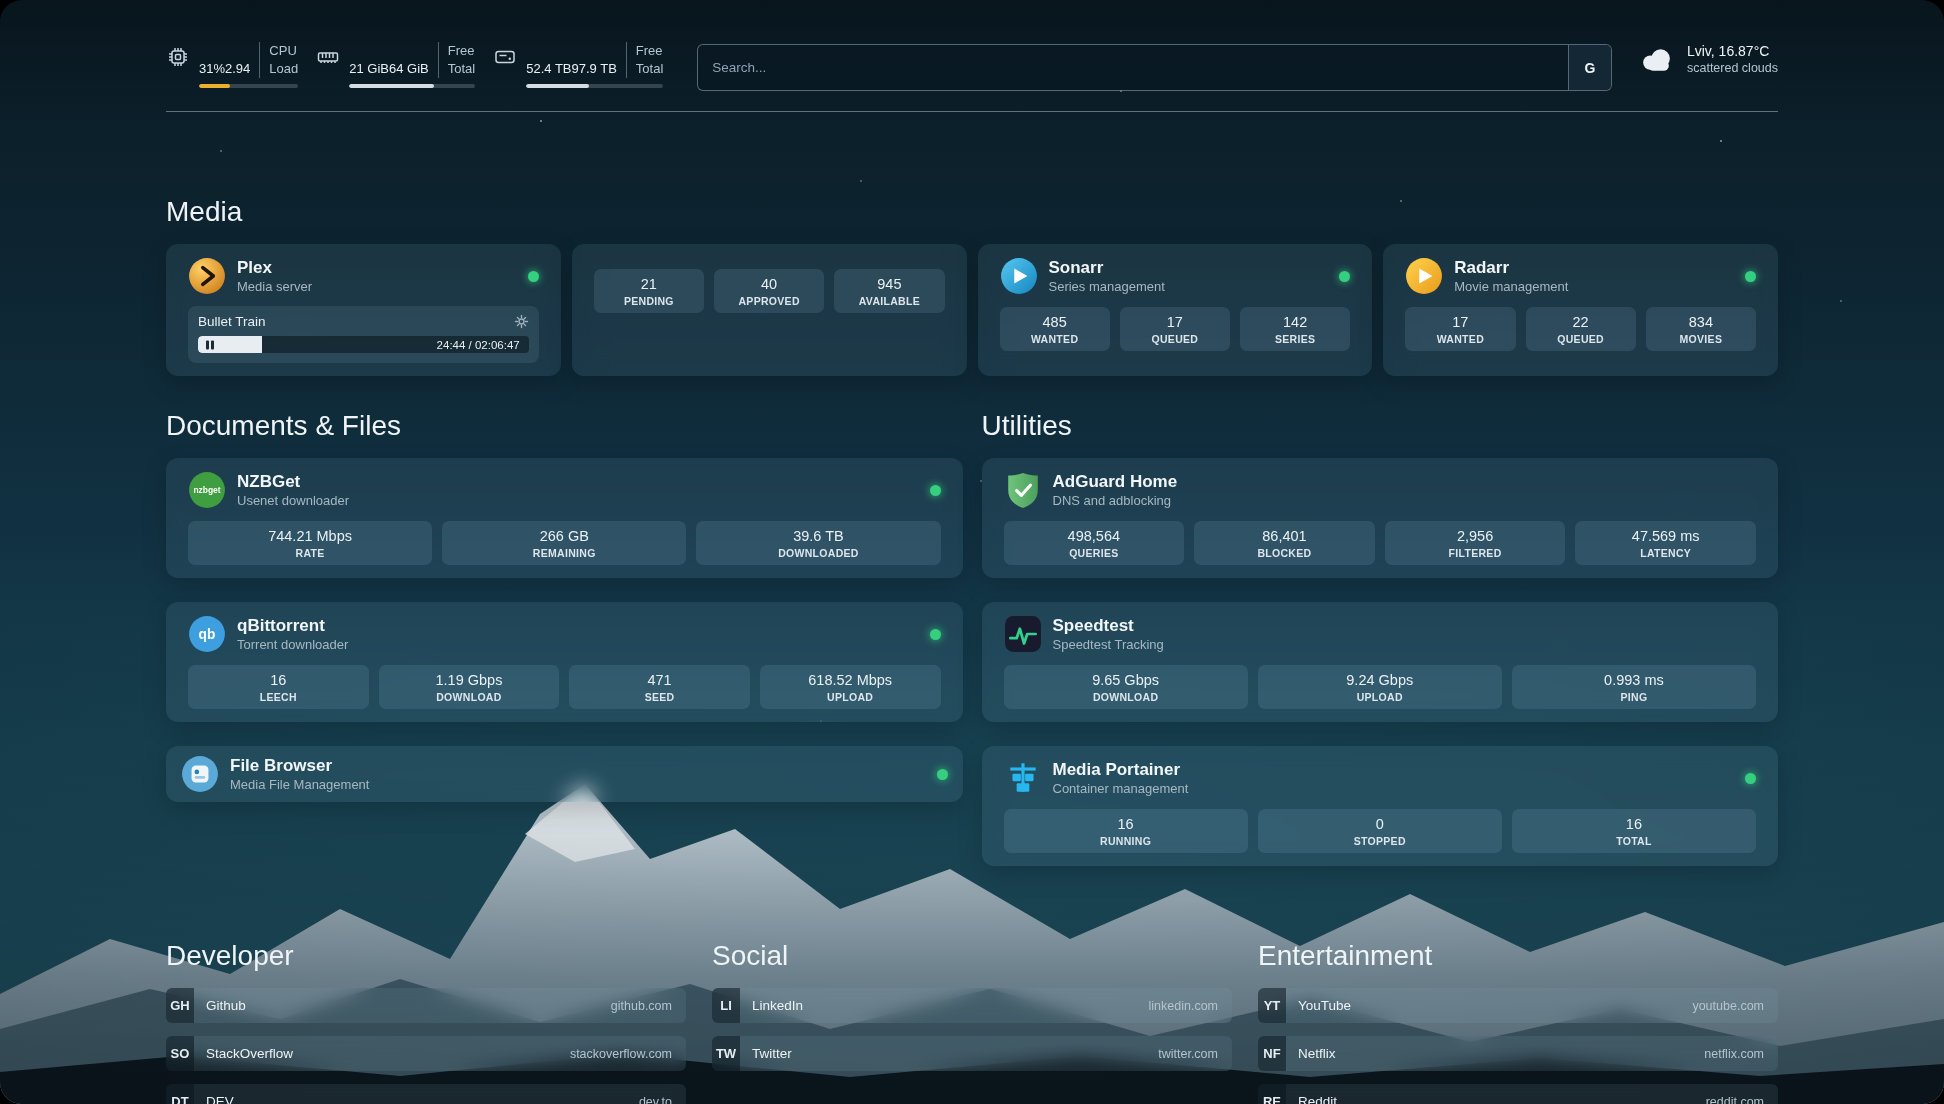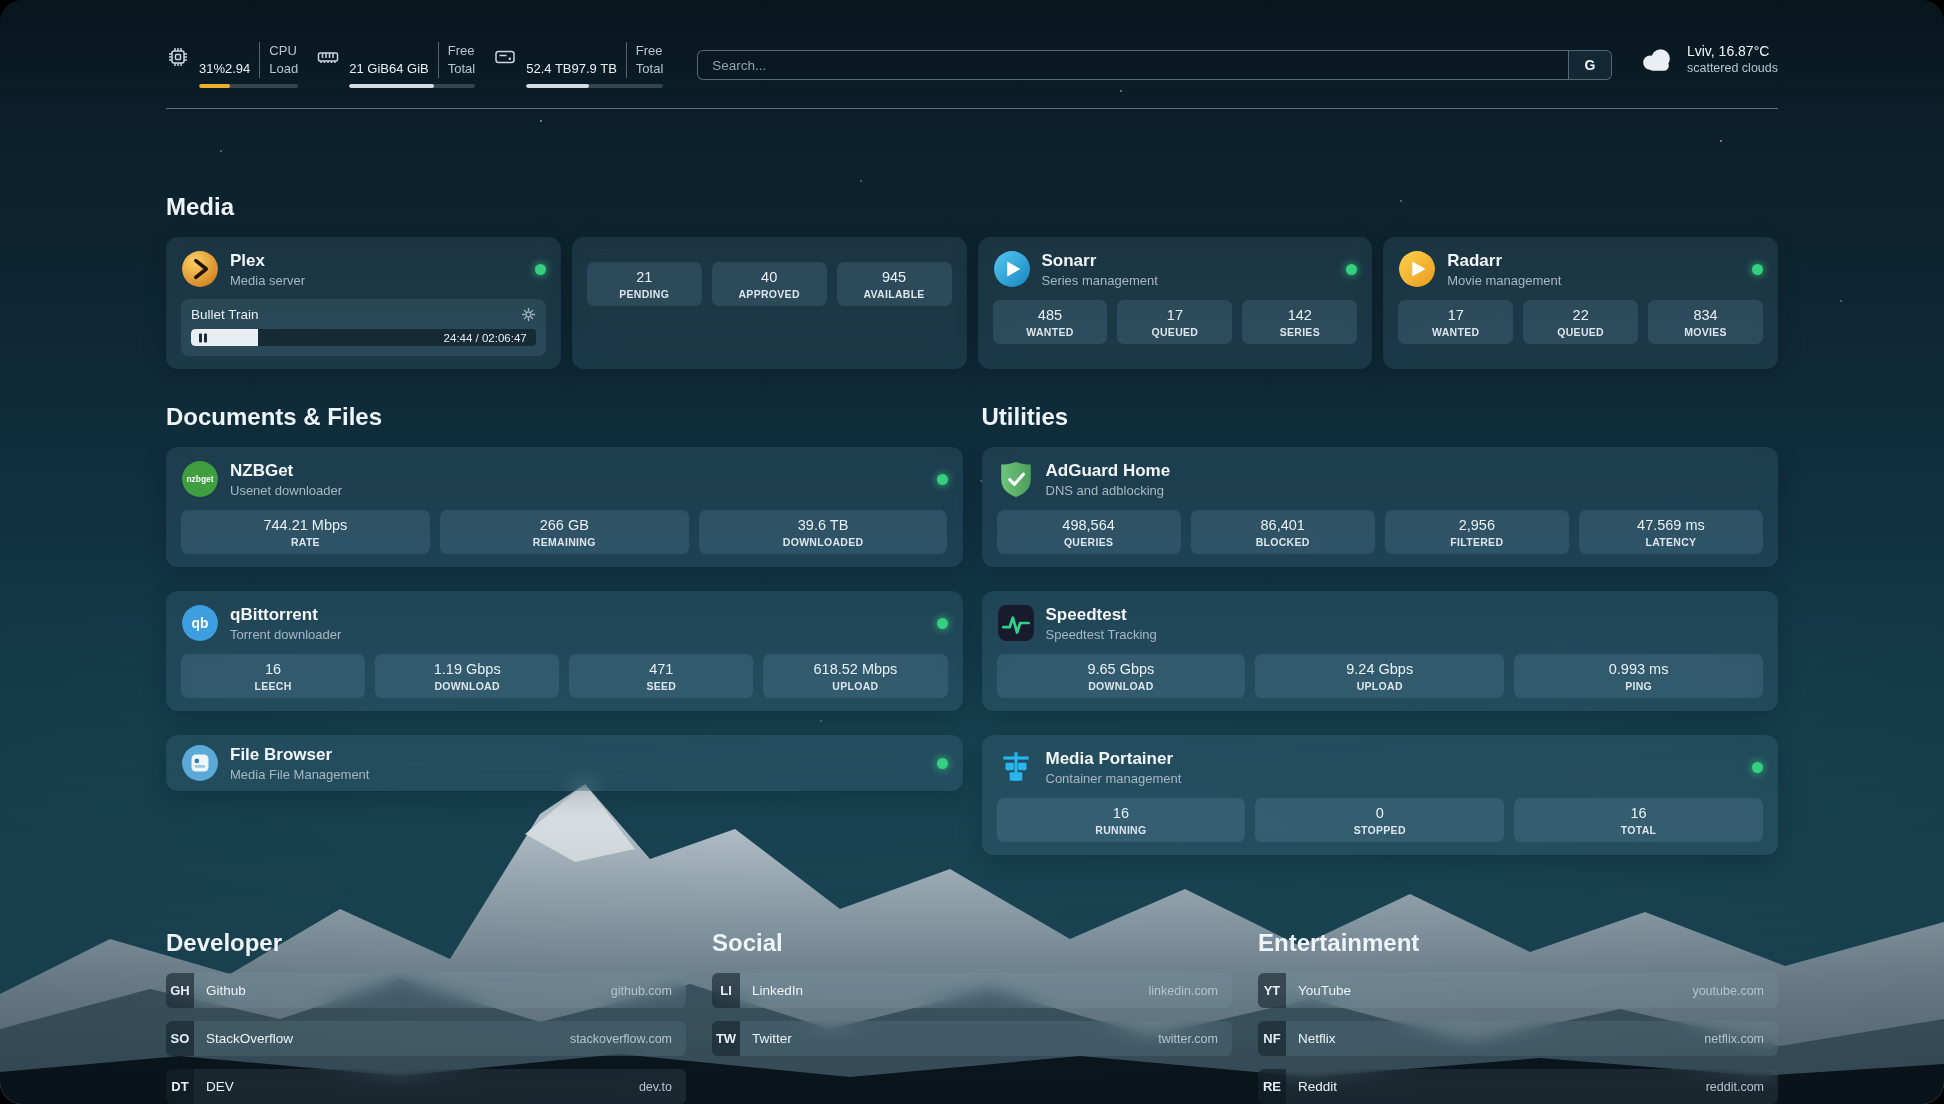--- a/index.html
+++ b/index.html
@@ -25,38 +25,38 @@
   .sysw{display:flex;align-items:flex-start;gap:9px;margin-right:18px;}
   .sysicon svg{width:24px;height:24px;margin-top:3px;display:block;}
   .sysbody{display:flex;flex-direction:column;}
   .syscols{display:flex;font-size:13px;line-height:1.4;}
   .vals{display:flex;flex-direction:row;align-items:flex-end;color:#eaf1f5;font-weight:500;}
   .labels{display:flex;flex-direction:column;color:#b6c6d0;padding-left:9px;margin-left:9px;border-left:1px solid rgba(255,255,255,.32);}
   .sysbar{margin-top:6px;height:4px;border-radius:2px;background:rgba(255,255,255,.18);overflow:hidden;width:100%;}
   .sysfill{height:100%;border-radius:2px;}
   .fill-amber{background:#ecb02e;}
   .fill-light{background:#d4dde3;}
-  .searchbox{flex:1;display:flex;position:relative;margin:8px 26px 0 16px;height:30px;}
+  .searchbox{flex:1;display:flex;position:relative;margin:2px 26px 0 16px;height:47px;}
   .searchbox input{flex:1;background:rgba(10,24,34,.55);border:1px solid rgba(150,170,185,.55);border-radius:6px;
     color:#dde7ed;font-size:13.5px;padding:0 58px 0 14px;outline:none;font-family:inherit;}
   .searchbox input::placeholder{color:#8fa3b2;}
   .g-btn{position:absolute;right:1px;top:1px;bottom:1px;width:42px;display:flex;align-items:center;justify-content:center;
     background:rgba(22,42,56,.85);border-left:1px solid rgba(150,170,185,.5);border-radius:0 5px 5px 0;
     color:#f0f5f8;font-size:14px;font-weight:600;cursor:pointer;}
   .weather{display:flex;align-items:center;gap:12px;margin-top:1px;}
   .cloud svg{width:37px;height:27px;display:block;}
   .wloc{font-size:14px;color:#eef4f7;}
   .wcond{font-size:12.5px;color:#b6c6d0;margin-top:2px;}
   .divider{margin-top:20px;height:1px;background:rgba(200,215,225,.45);}
 
   
-  h2.sec{font-size:24px;font-weight:700;color:#eef4f7;margin:0 0 16px;}
+  h2.sec{font-size:28px;font-weight:400;color:#eef4f7;margin:0 0 16px;}
   .section-media{margin-top:84px;}
   .cards-row{display:grid;grid-template-columns:repeat(4,1fr);gap:11px;}
-  .card{background:rgba(126,169,192,.13);border-radius:12px;padding:13px 15px;backdrop-filter:blur(10px);
+  .card{background:rgba(126,169,192,.13);border-radius:12px;padding:13px 22px;backdrop-filter:blur(10px);
     box-shadow:0 8px 24px rgba(0,0,0,.18);}
   .card-head{display:flex;align-items:center;}
   .app-link{display:flex;align-items:center;gap:11px;cursor:pointer;min-width:0;}
   .app-icon{width:38px;height:38px;flex:none;}
   .app-icon svg{width:38px;height:38px;display:block;}
   .title{font-size:17px;font-weight:600;color:#f2f6f8;line-height:1.15;white-space:nowrap;}
   .subtitle{font-size:13px;color:#a7b8c2;margin-top:2px;white-space:nowrap;}
   .dot{width:11px;height:11px;border-radius:50%;background:#35d07f;margin-left:auto;flex:none;
     box-shadow:0 0 8px rgba(53,208,127,.9);}
   .stats-row{display:flex;gap:10px;margin-top:12px;}

